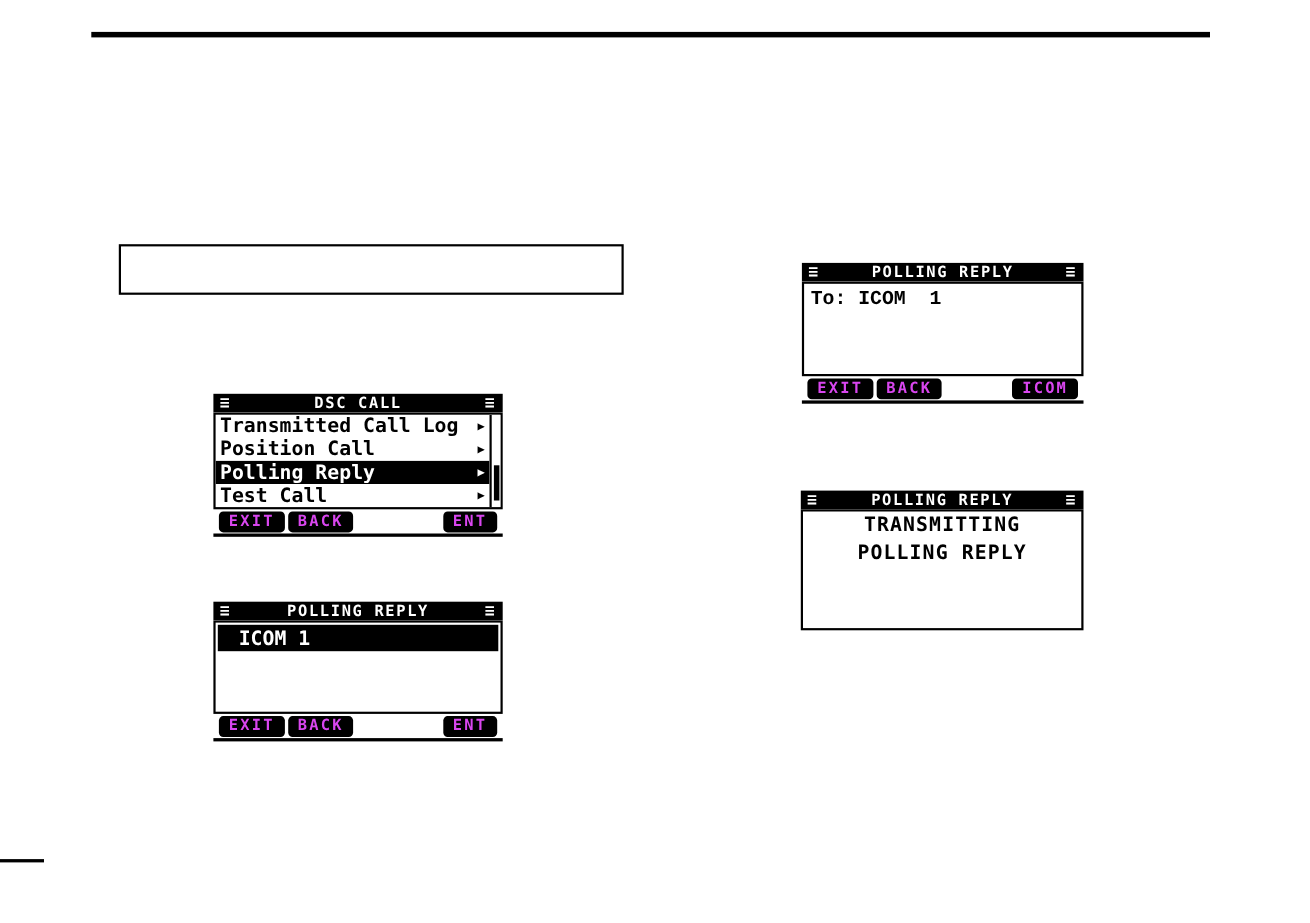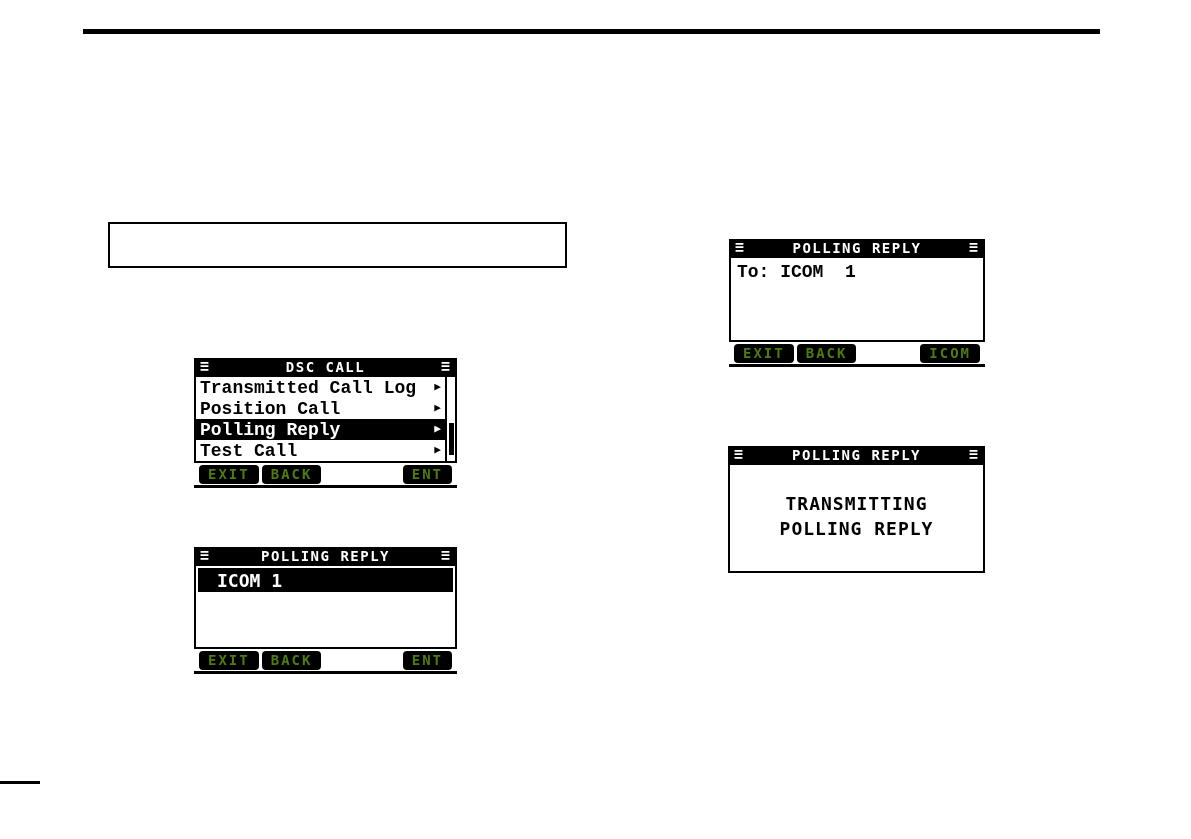--- a/index.html
+++ b/index.html
@@ -61,26 +61,24 @@
     border: 2px solid #000;
     background: #fff;
     position: relative;
     overflow: hidden;
   }
   .lcd-body.with-scroll { padding-right: 10px; }
 
   .menu-row {
     height: 21px;
     display: flex;
-    align-items: center;
     font-size: 18px;
     font-weight: bold;
     padding-left: 4px;
     white-space: pre;
-    font-family: Liberation Mono, monospace;
   }
   .menu-row .lbl { flex: 1; white-space: pre; }
   .menu-row .arr {
     width: 15px;
     text-align: center;
     font-size: 11px;
     line-height: 21px;
   }
   .menu-row.selected { background: #000; color: #fff; }
 
@@ -113,41 +111,40 @@
   .detail {
     padding: 3px 0 0 6px;
     font-size: 18px;
     font-weight: bold;
     line-height: 23px;
     font-family: Liberation Mono, monospace;
   }
   .detail .line { white-space: pre; }
 
   .tx-msg {
-    padding-top: 26px;
     text-align: center;
     font-size: 18px;
     font-weight: bold;
     line-height: 25px;
     letter-spacing: 1px;
   }
   .tx-msg .line { white-space: pre; }
 
   .softkeys {
     flex: 0 0 auto;
     height: 22px;
     display: flex;
     align-items: center;
     padding: 0 5px;
     gap: 3px;
     background: #fff;
   }
   .softkey {
     background: #000;
-    color: #4d7c0f;
+    color: #d946ef;
     font-weight: bold;
     font-size: 14px;
     height: 19px;
     line-height: 19px;
     padding: 0 9px;
     border-radius: 4px;
     letter-spacing: 2px;
     white-space: pre;
   }
   .sk-spacer { flex: 1 1 auto; }

